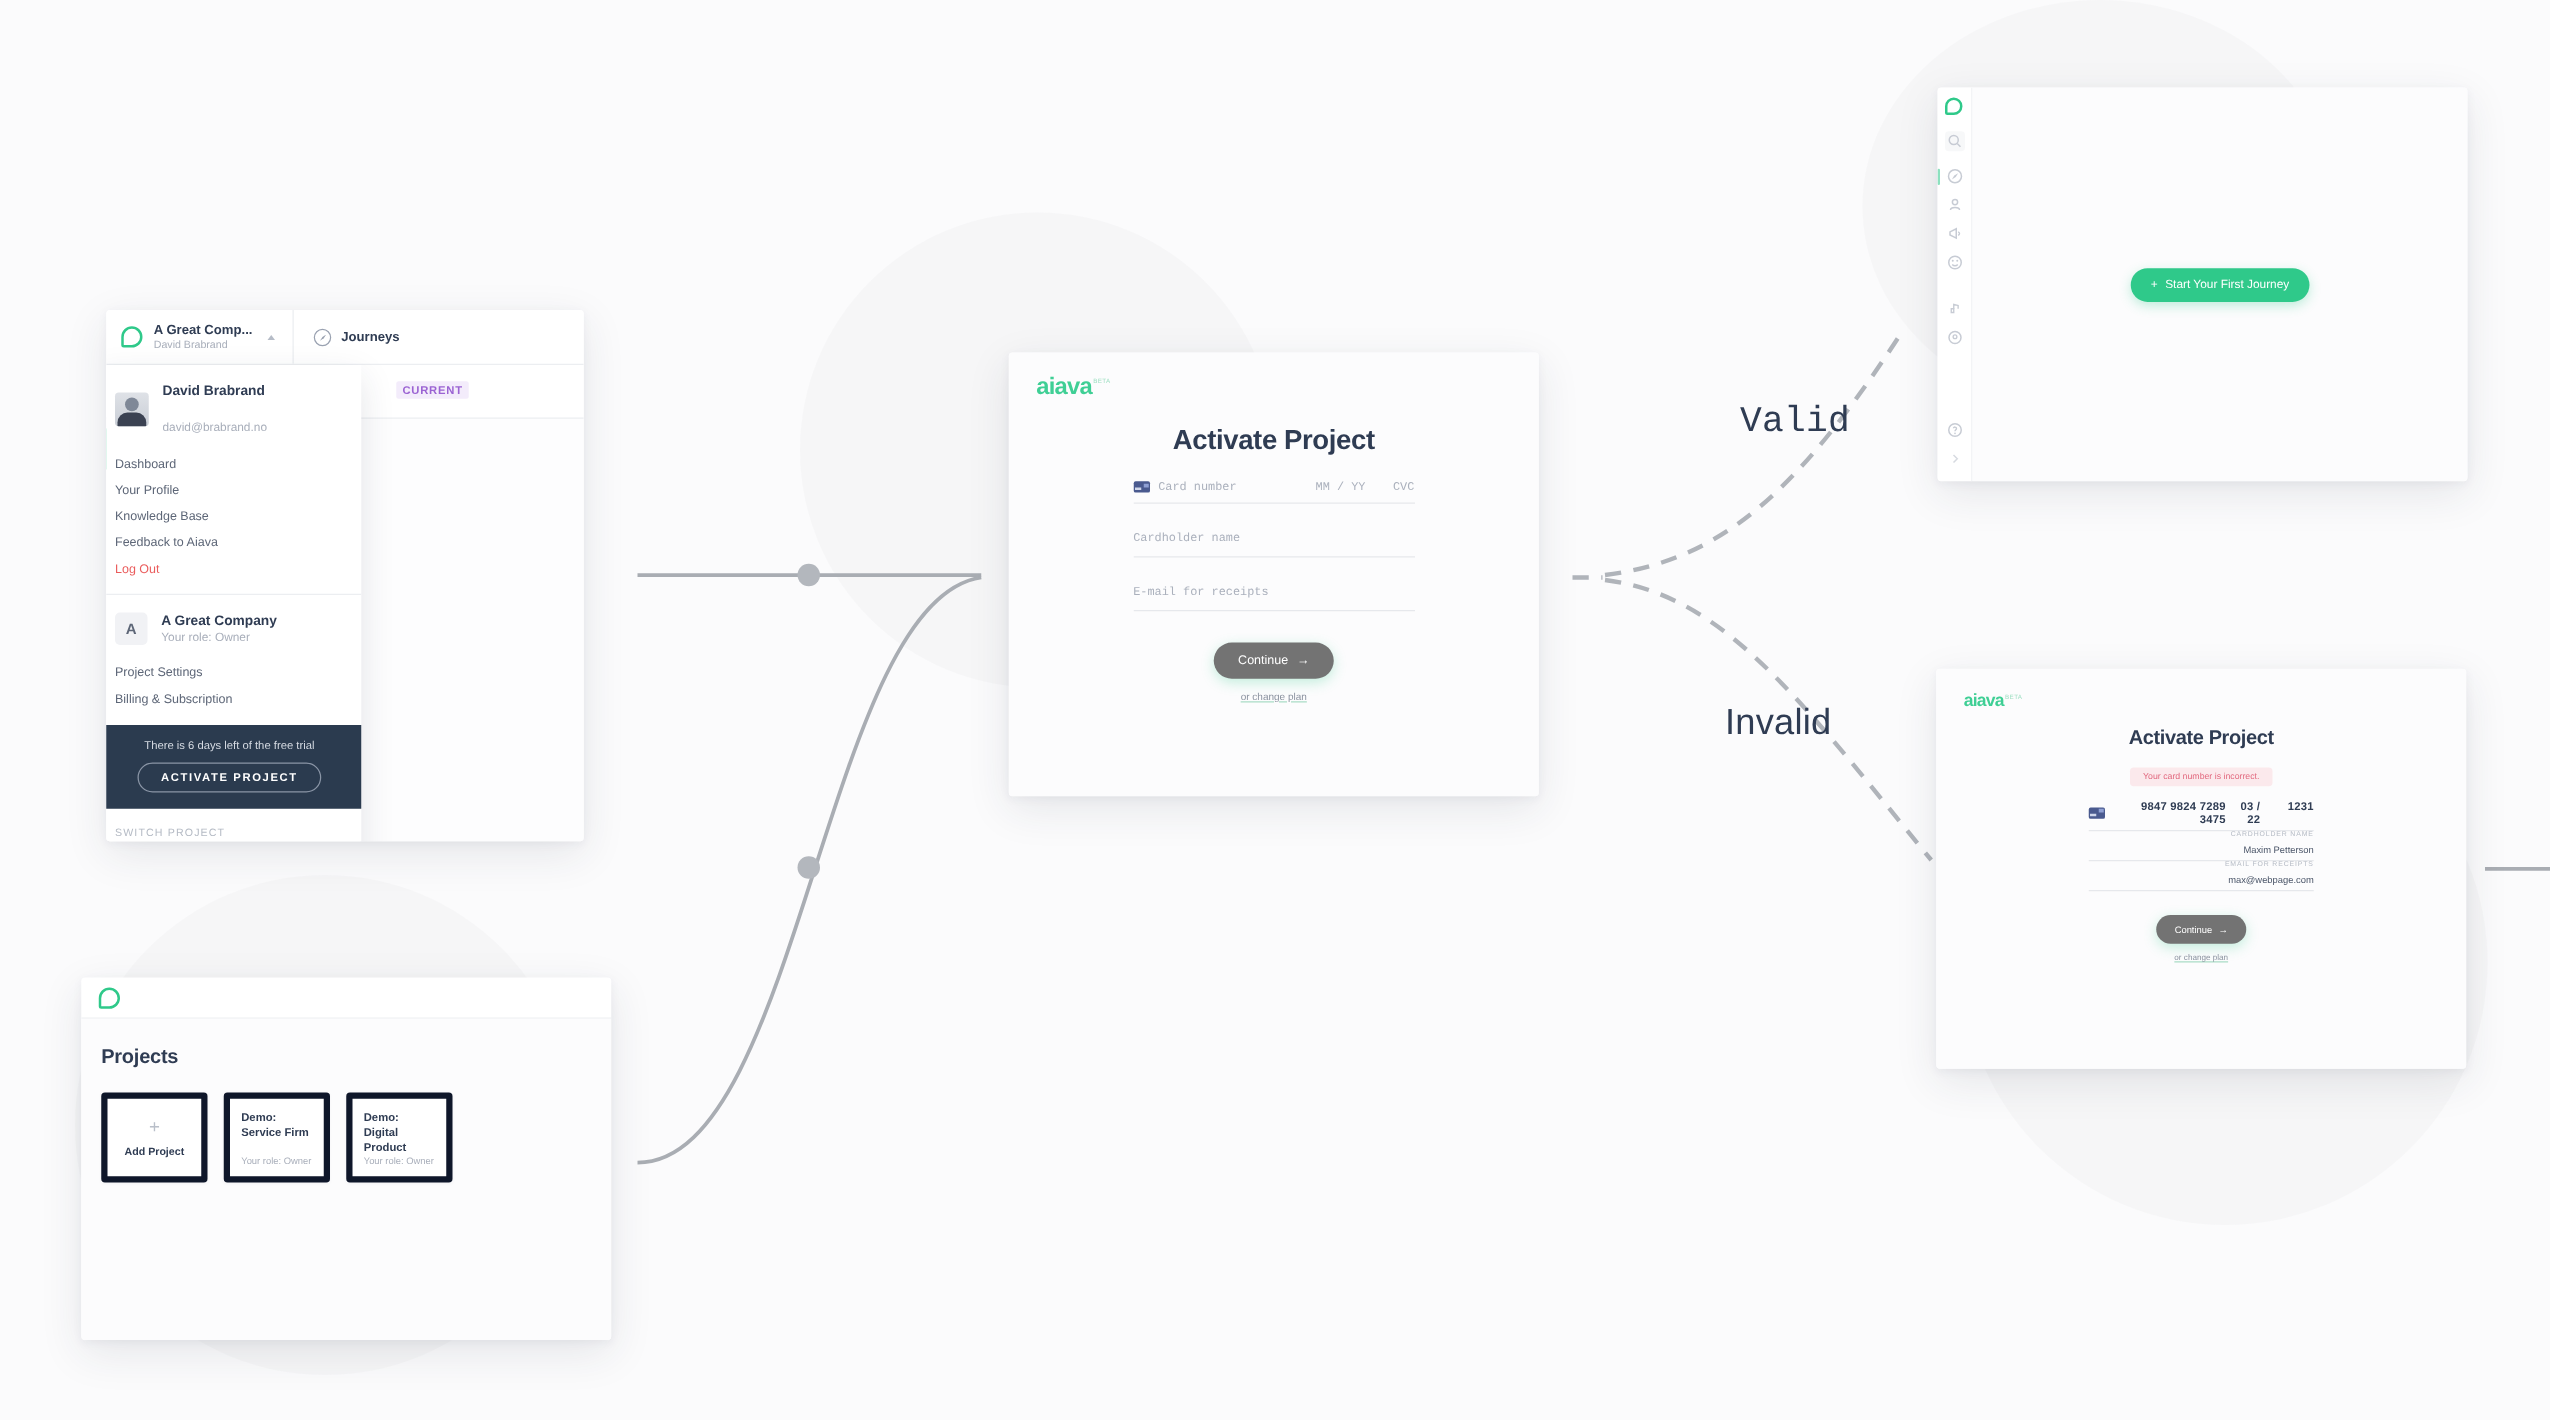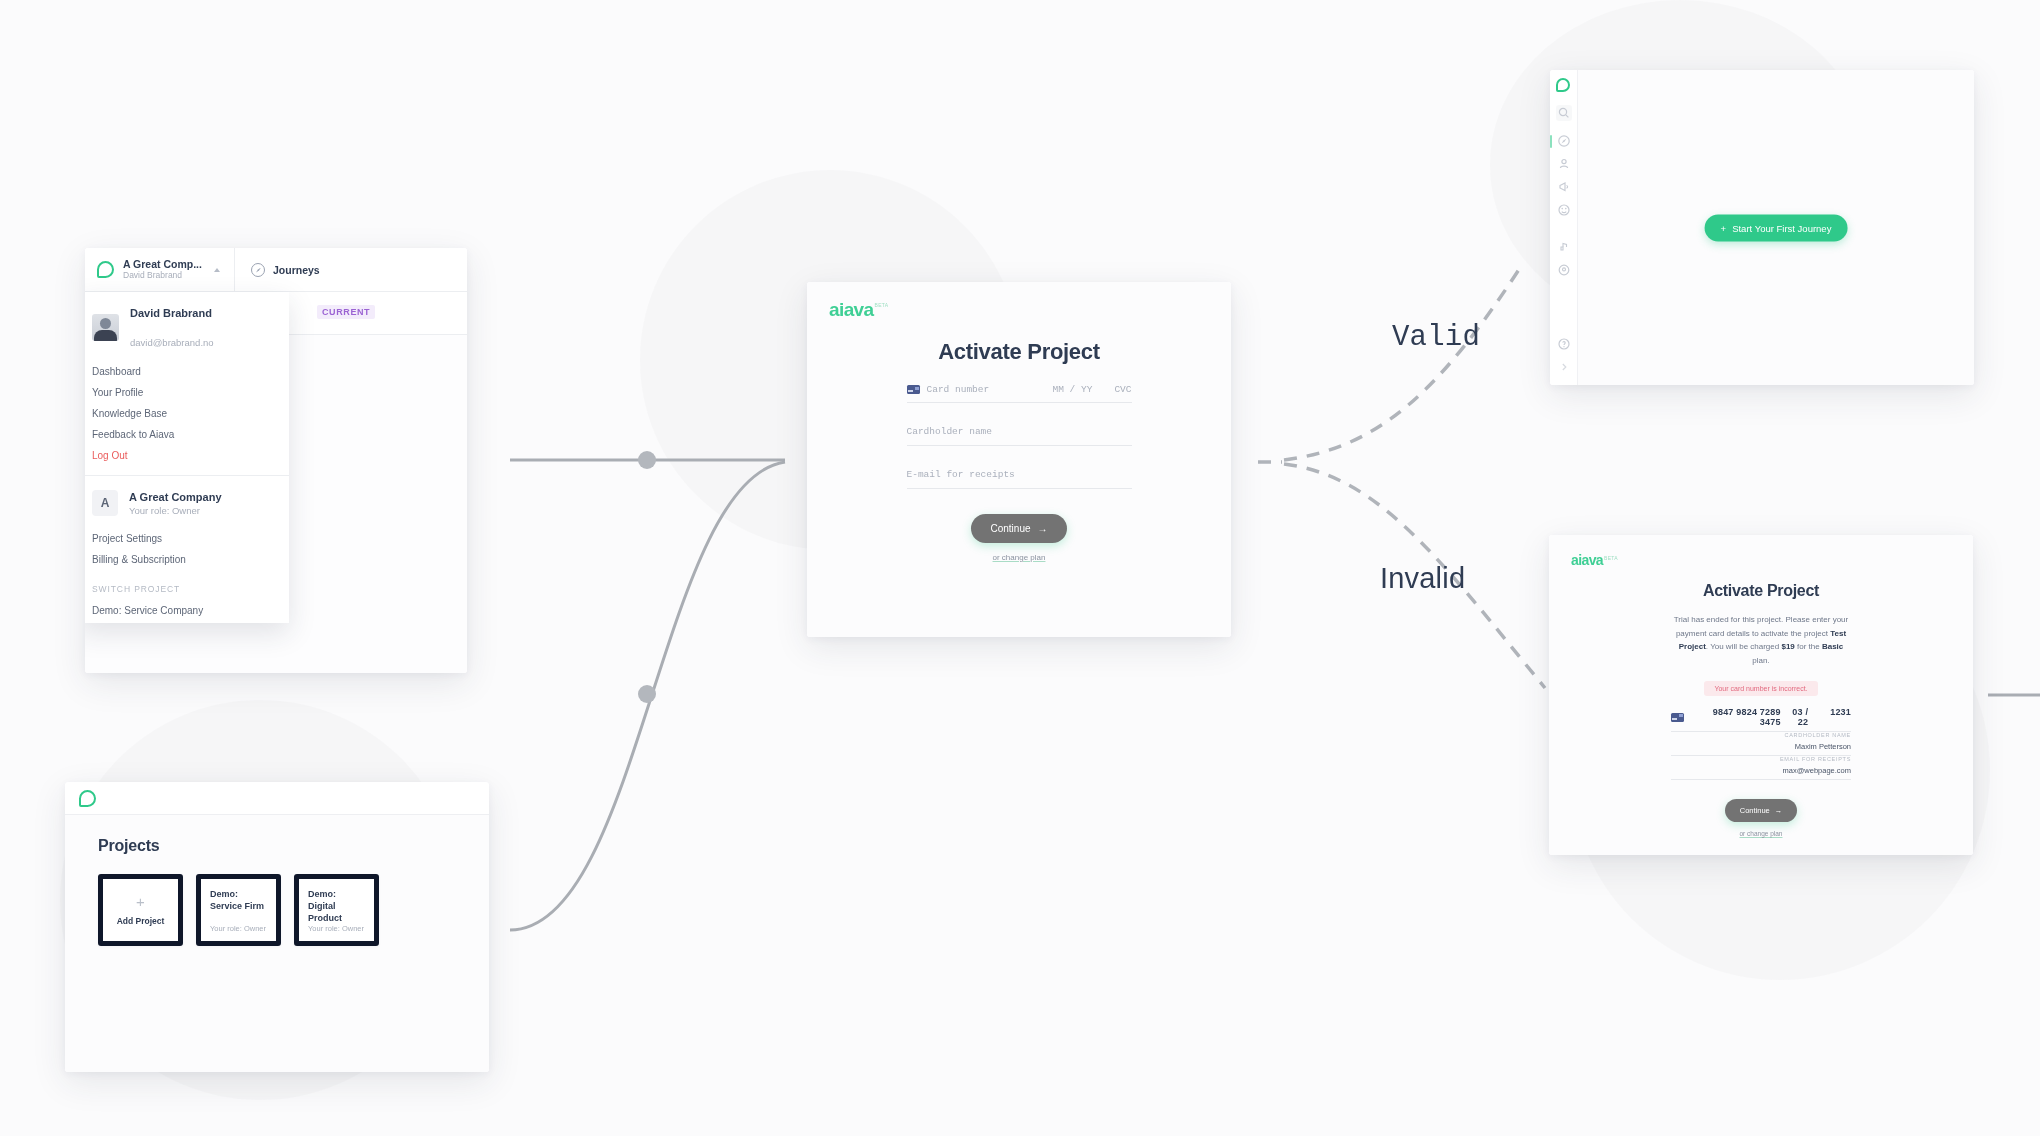--- a/index.html
+++ b/index.html
@@ -130,21 +130,21 @@
     font-size: 9px; font-weight: bold; letter-spacing: 1.3px; color: #ffffff;
   }
   .dd-caption {
     font-size: 8.5px; letter-spacing: .9px; color: #b4bac4;
     padding: 14px 14px 6px 14px;
   }
 
   
   #panel-projects { left: 65px; top: 782px; width: 424px; height: 290px; }
   #panel-projects .topbar { height: 33px; border-bottom: 1px solid #eeeff2; padding: 0 14px; display: flex; align-items: center; }
-  #panel-projects .content { padding: 22px 33px; background: #fcfcfd; height: 100%; }
+  #panel-projects .content { padding: 22px 16px; background: #fcfcfd; height: 100%; }
   .pj-title { font-size: 16px; font-weight: bold; color: #2f3c53; letter-spacing: -.2px; }
   .pj-grid { display: flex; gap: 13px; margin-top: 19px; }
   .pj-card {
     width: 85px; height: 72px; background: #fff; border: 5px solid #0f172a;
     border-radius: 3px; padding: 9px 9px; position: relative;
     box-shadow: 0 1px 3px rgba(40,50,70,.04);
   }
   .pj-card .pname { font-size: 9px; font-weight: bold; color: #2f3c53; line-height: 1.35; }
   .pj-card .prole { position: absolute; left: 9px; bottom: 8px; font-size: 7.5px; color: #a8aeba; }
   .pj-add { display: flex; flex-direction: column; align-items: center; justify-content: center; }
@@ -291,20 +291,24 @@
       <div class="dd-sep"></div>
       <div class="dd-org">
         <div class="org-sq">A</div>
         <div>
           <div class="nm">A Great Company</div>
           <div class="rl">Your role: Owner</div>
         </div>
       </div>
       <a class="dd-link">Project Settings</a>
       <a class="dd-link">Billing &amp; Subscription</a>
+      <div class="trial-box">
+        <div class="t">There is 6 days left of the free trial</div>
+        <div class="trial-btn">ACTIVATE PROJECT</div>
+      </div>
       <div class="dd-caption">SWITCH PROJECT</div>
       <a class="dd-link">Demo: Service Company</a>
 
     </div>
   </div>
 
   <div class="window" id="panel-projects">
     <div class="topbar">
       <div class="logo-mark"></div>
     </div>
@@ -436,23 +440,20 @@
     </div>
   </div>
 
   <div class="window" id="card-activate-filled">
     <div class="ap-inner">
       <div class="ap-logo">
         <span class="word sm">aiava</span>
         <span class="beta">BETA</span>
       </div>
       <div class="ap-h1 sm">Activate Project</div>
-      <div class="ap-desc sm">
-        <span>Trial has ended for this project. Please enter your payment card details to activate the project </span><b>Test Project</b><span>. You will be charged </span><b>$19</b><span> for the </span><b>Basic</b><span> plan.</span>
-      </div>
       <div class="ap-error">Your card number is incorrect.</div>
       <div class="ap-form sm">
         <div class="field sm">
           <div class="field-row">
             <span class="card-ico"></span>
             <span class="val">9847 9824 7289 3475</span>
             <span class="mmyy">
               <span class="val">03 / 22</span>
               <span class="val">1231</span>
             </span>

